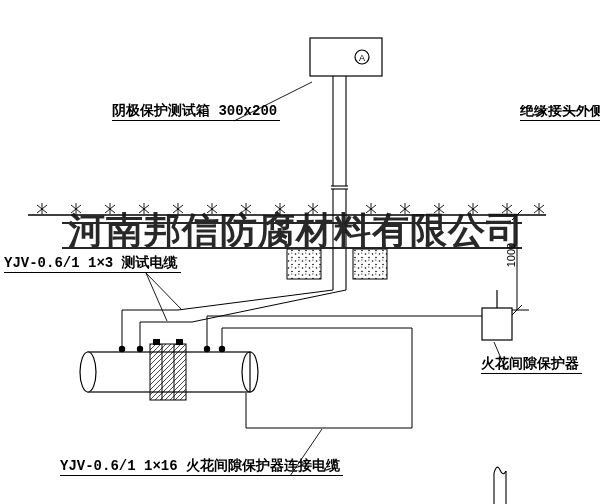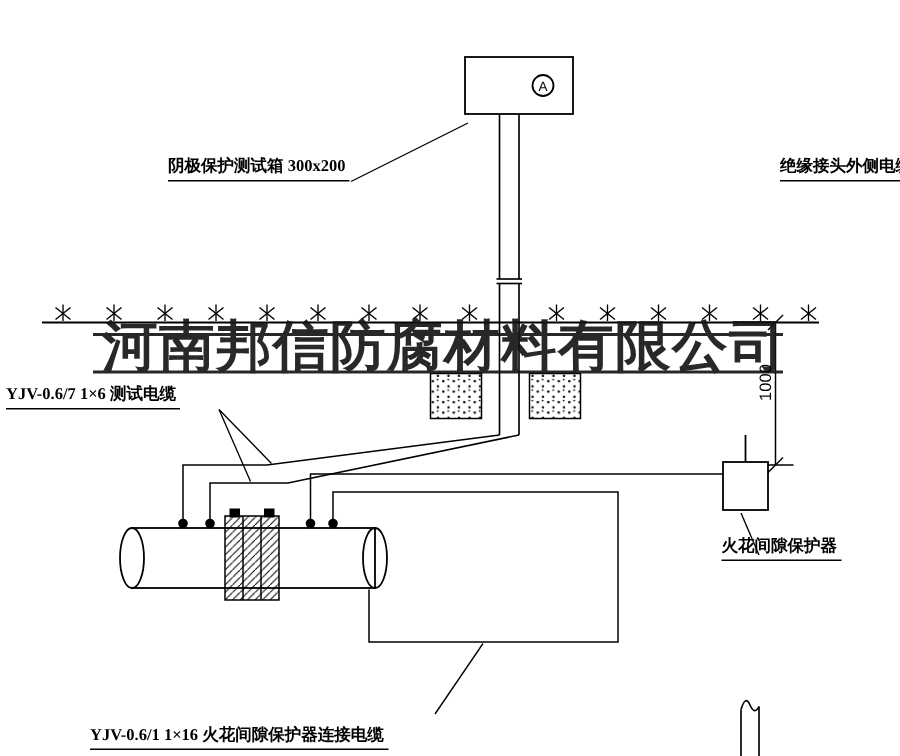--- a/index.html
+++ b/index.html
@@ -2,23 +2,23 @@
 <html><head>
 <meta charset="utf-8">
 <style>
   html,body{margin:0;padding:0;background:#ffffff;}
   #stage{
     position:relative;width:600px;height:504px;background:#ffffff;
     overflow:hidden;font-family:"Liberation Sans",sans-serif;color:#000;
   }
   #drawing{position:absolute;left:0;top:0;}
   .lbl{
-    position:absolute;font-size:11px;line-height:13px;color:#000;
+    position:absolute;font-size:14px;line-height:13px;color:#000;
     border-bottom:1.2px solid #000;padding:0 3px 2px 0;white-space:nowrap;
-    font-family:Liberation Serif, serif;font-weight:bold;
+    font-family:Liberation Mono, monospace;font-weight:bold;
   }
   .lbl-clip{max-width:84px;overflow:hidden;}
   .dim{
     position:absolute;left:494px;top:249px;width:34px;text-align:center;
     font-size:11px;transform:rotate(-90deg);font-family:"Liberation Sans",sans-serif;
   }
   .watermark{
     position:absolute;left:60px;top:208px;width:464px;text-align:right;
     font-size:37px;line-height:44px;font-weight:bold;letter-spacing:1px;
     color:#161616;font-family:"DejaVu Serif","Liberation Serif",serif;
@@ -145,21 +145,21 @@
   <div class="watermark">
     <div class="wm-line wm-line-top"></div>
     <span>河南邦信防腐材料有限公司</span>
     <div class="wm-line wm-line-bottom"></div>
   </div>
 
   <div class="lbl" style="left:112px;top:105px;">阴极保护测试箱 300x200</div>
 
   <div class="lbl lbl-clip" style="left:520px;top:105px;">绝缘接头外侧电缆</div>
 
-  <div class="lbl" style="left:4px;top:257px;">YJV-0.6/7 1×6  测试电缆</div>
+  <div class="lbl" style="left:4px;top:257px;">YJV-0.6/1 1×3  测试电缆</div>
 
   <div class="lbl" style="left:481px;top:358px;">火花间隙保护器</div>
 
-  <div class="lbl" style="left:60px;top:484px;">YJV-0.6/1 1×16  火花间隙保护器连接电缆</div>
+  <div class="lbl" style="left:60px;top:460px;">YJV-0.6/1 1×16  火花间隙保护器连接电缆</div>
 
   <div class="dim">1000</div>
 
 </div>
 
 </body></html>

